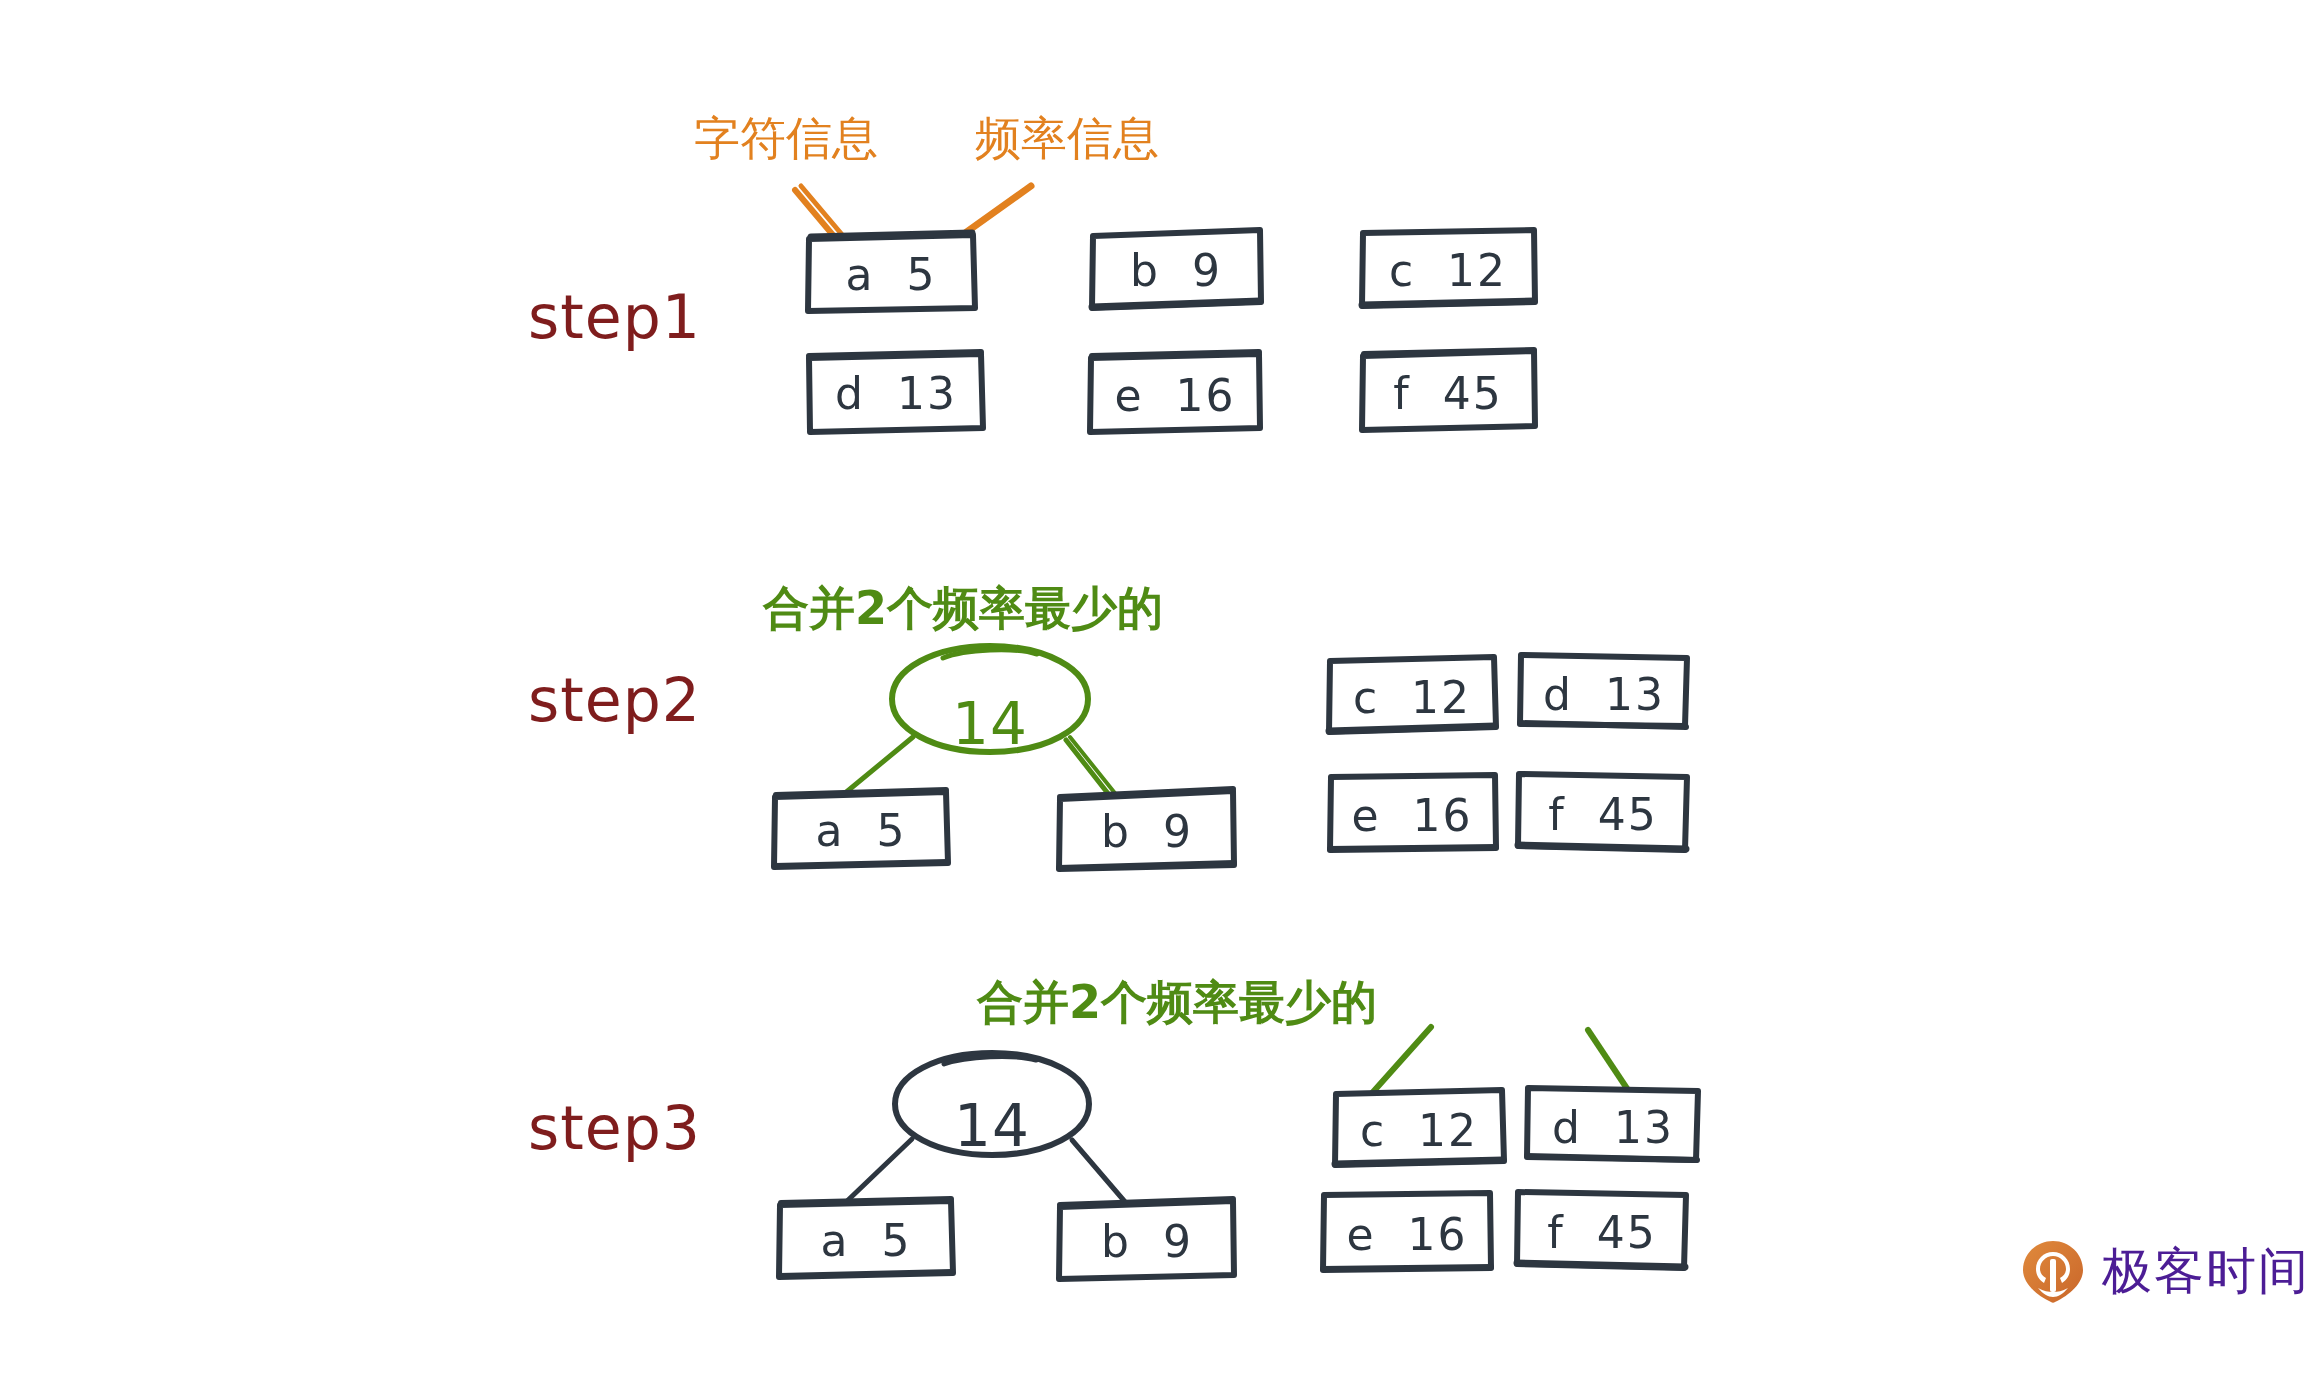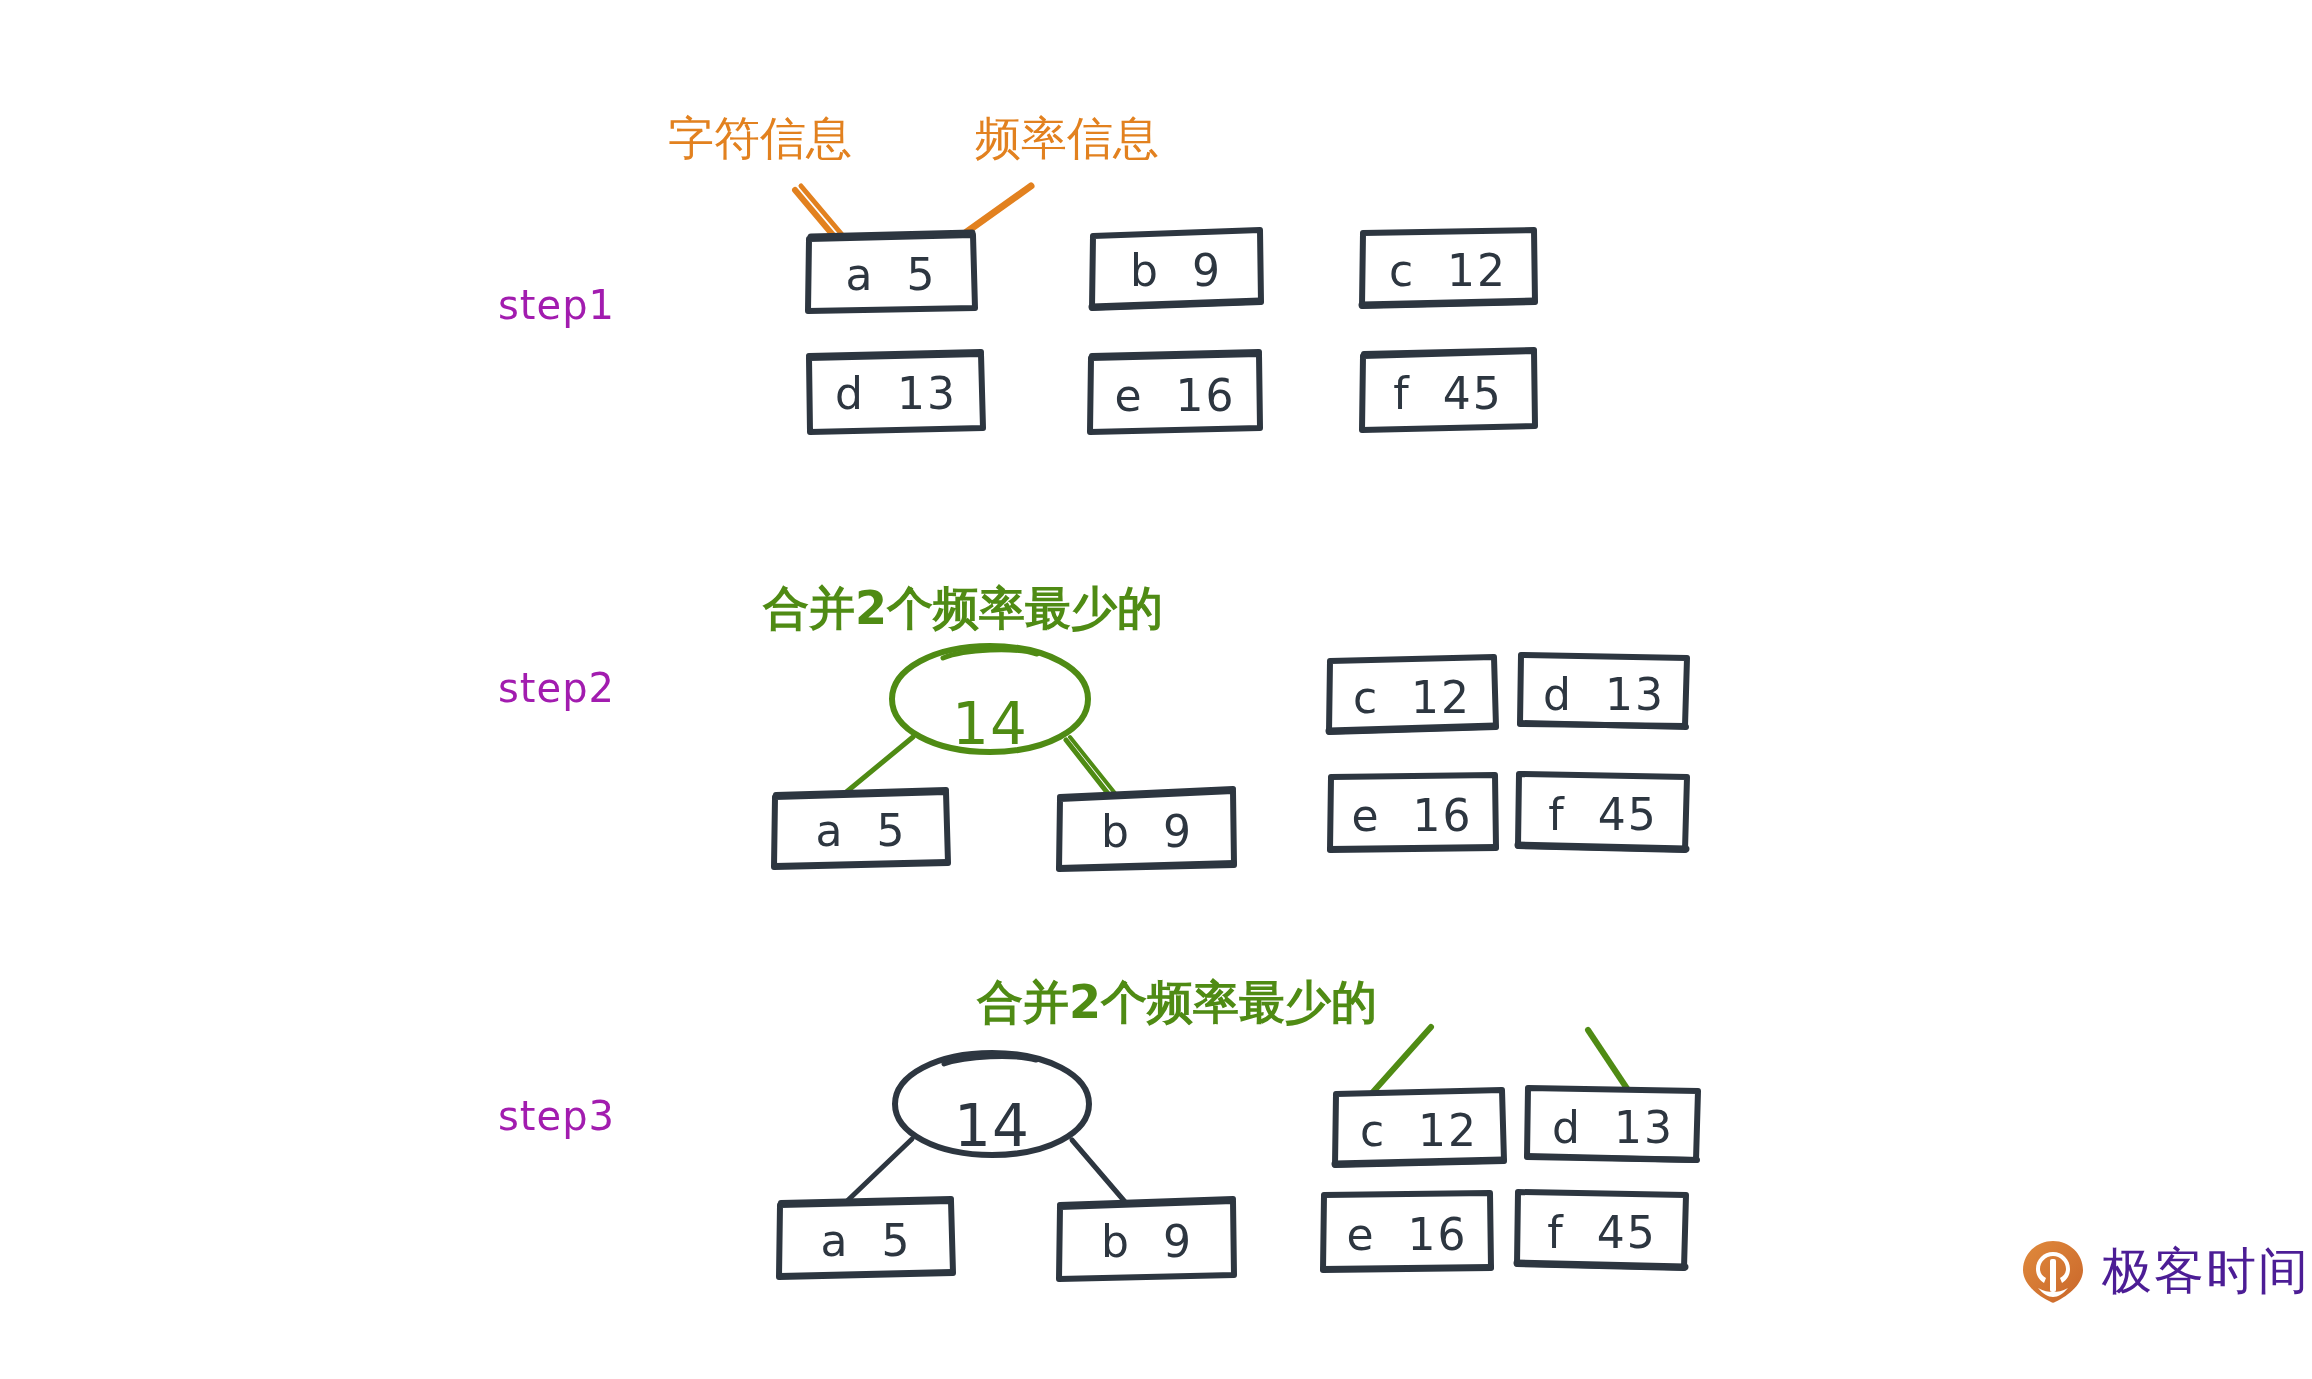--- a/index.html
+++ b/index.html
@@ -14,24 +14,25 @@
     height: 1379px;
     background: #ffffff;
     overflow: hidden;
     font-family: "DejaVu Sans", sans-serif;
   }
 
   
   .step-label {
     position: absolute;
     font-family: "DejaVu Sans", sans-serif;
-    font-size: 40px;
-    color: #a21caf;
+    font-size: 60px;
+    color: #7f1d1d;
     letter-spacing: 1px;
     white-space: nowrap;
+    margin-left: 30px;
   }
 
   
   .node-box {
     position: absolute;
     box-sizing: border-box;
     display: flex;
     align-items: center;
     justify-content: center;
   }
@@ -156,21 +157,21 @@
     </g>
 
     <g>
       <path d="M1431,1027 L1348,1120" stroke="#4f8b14" stroke-width="6" fill="none" stroke-linecap="round"></path>
     </g>
     <g>
       <path d="M1588,1030 L1648,1120" stroke="#4f8b14" stroke-width="6" fill="none" stroke-linecap="round"></path>
     </g>
   </svg>
 
-  <div class="annot orange" style="left:668px; top:108px;">字符信息</div>
+  <div class="annot orange" style="left:694px; top:108px;">字符信息</div>
 
   <div class="annot orange" style="left:975px; top:108px;">频率信息</div>
 
   <div class="annot green" style="left:763px; top:578px;">合并2个频率最少的</div>
 
   <div class="annot green" style="left:977px; top:972px;">合并2个频率最少的</div>
 
   <div class="step-label" style="left:498px; top:282px;">step1</div>
 
   <div class="node-box" style="left:805px; top:230px; width:172px; height:84px;">

